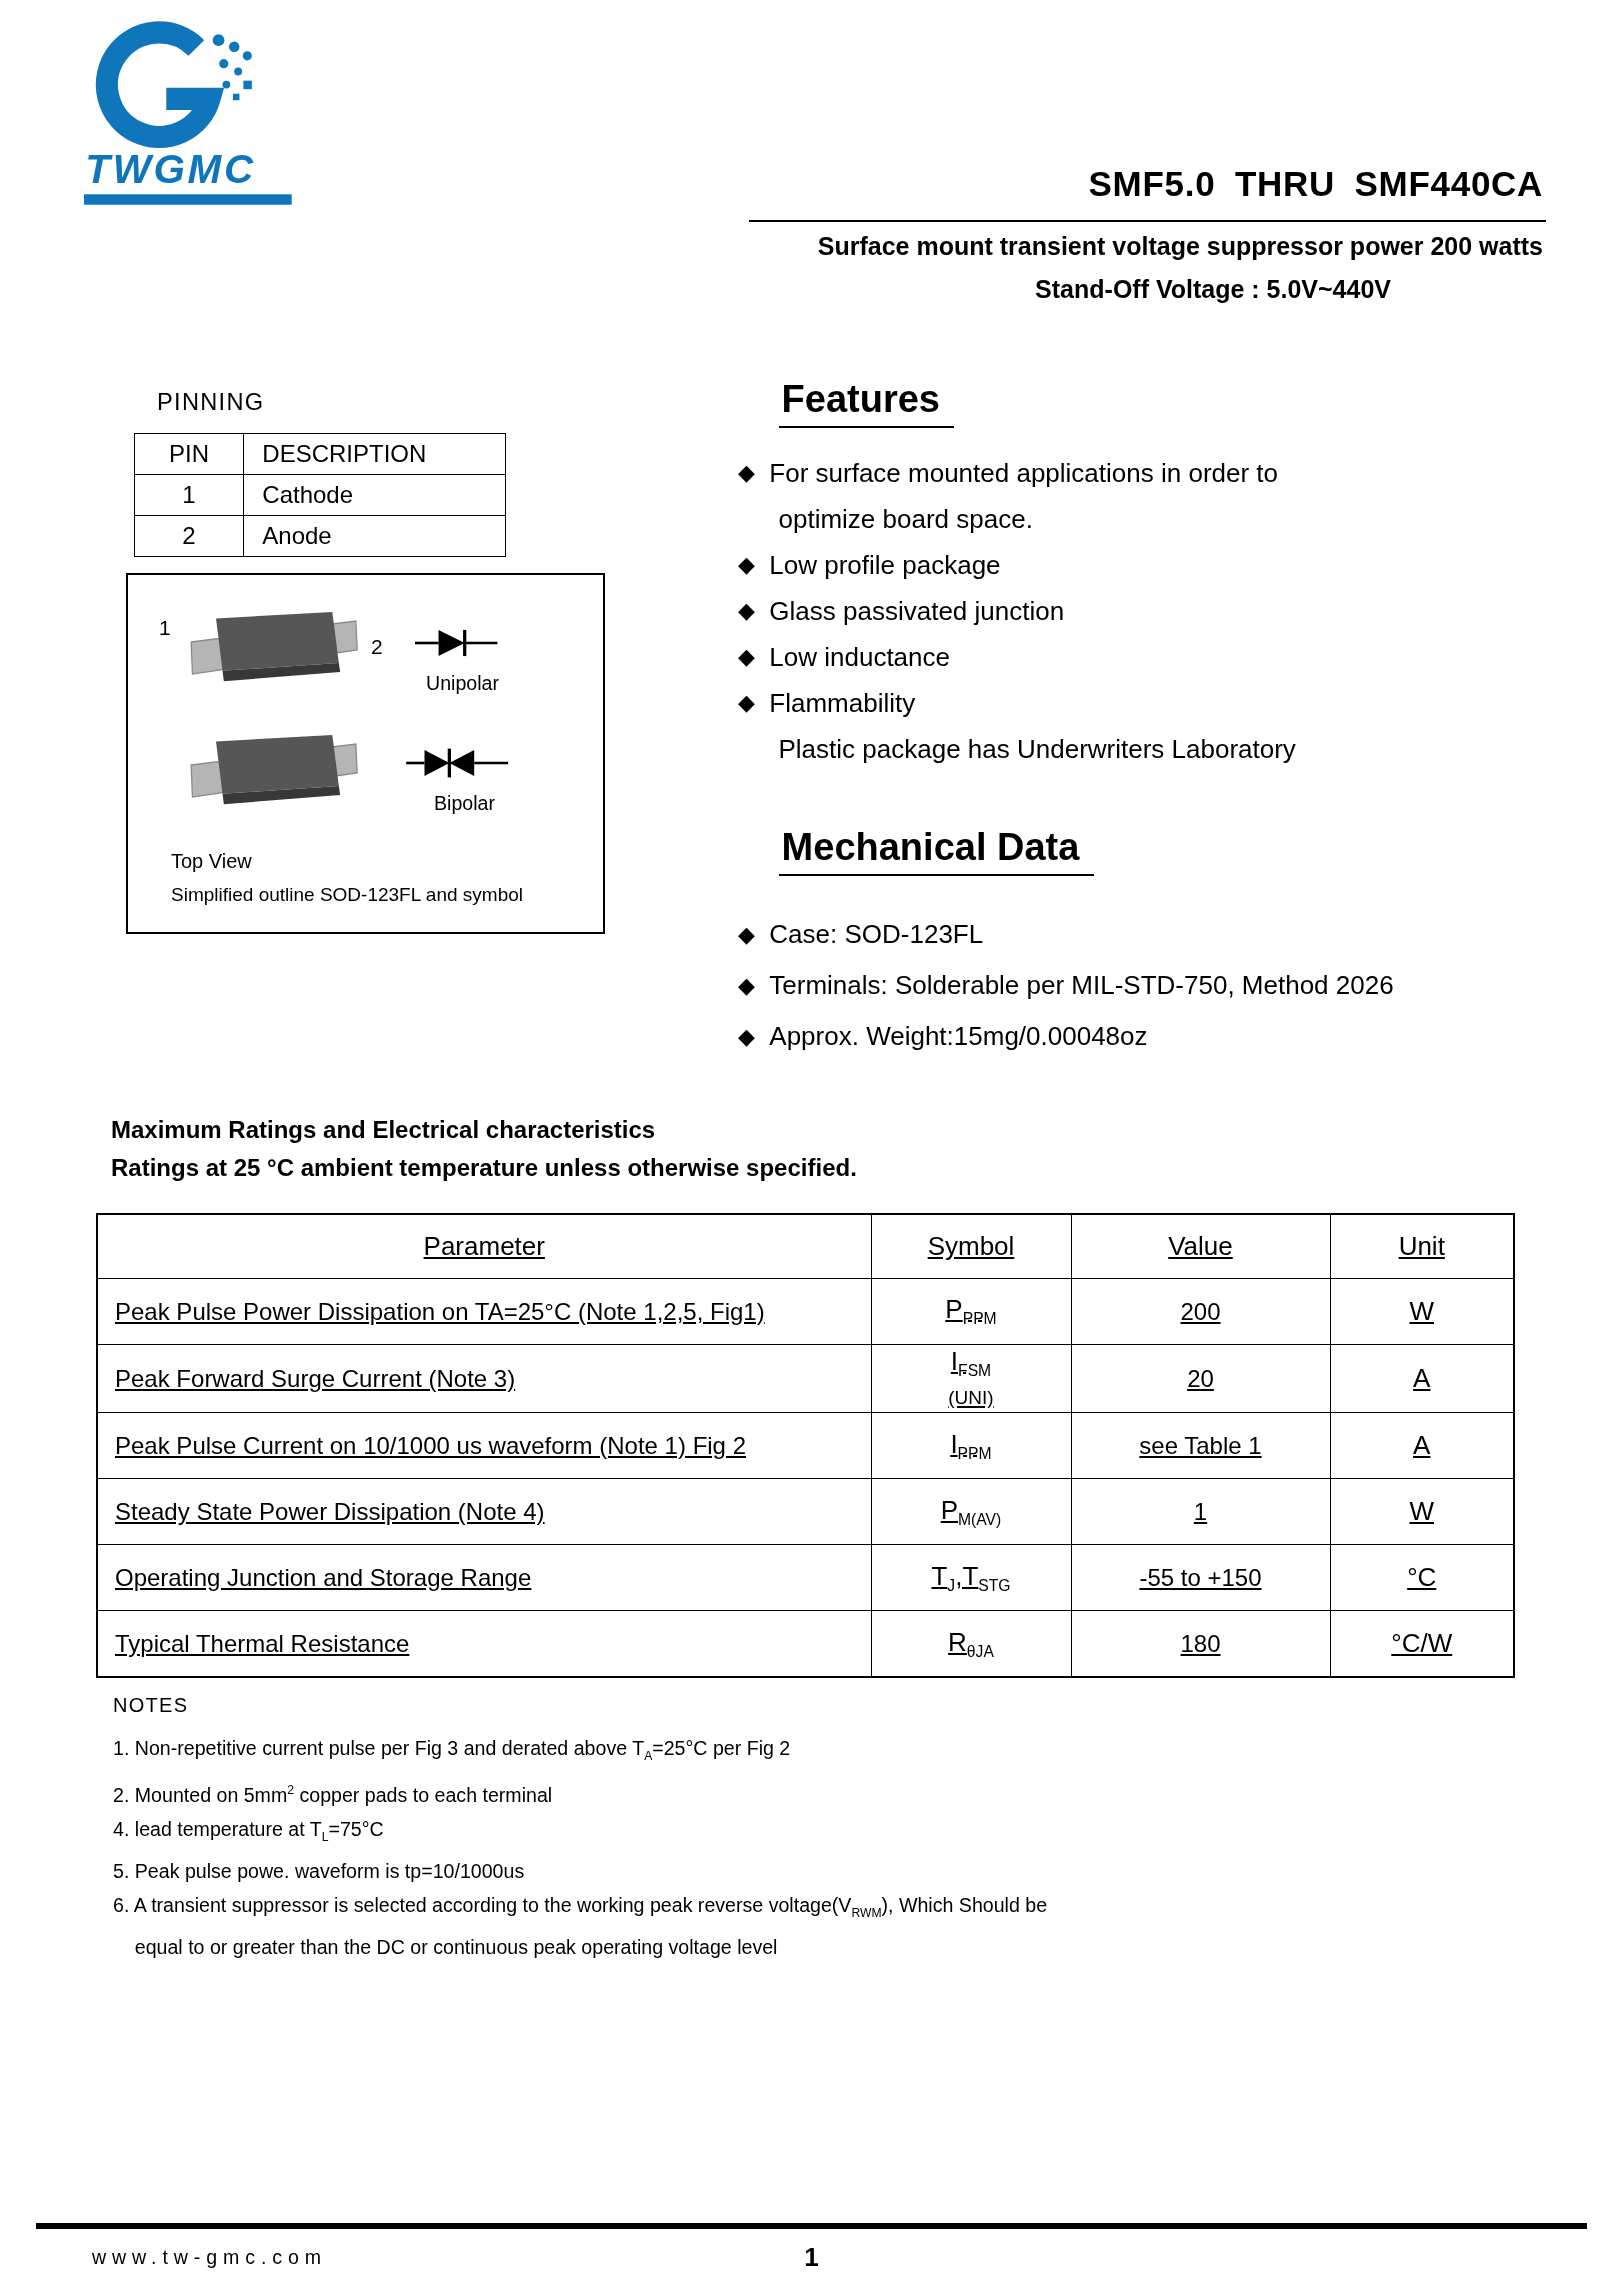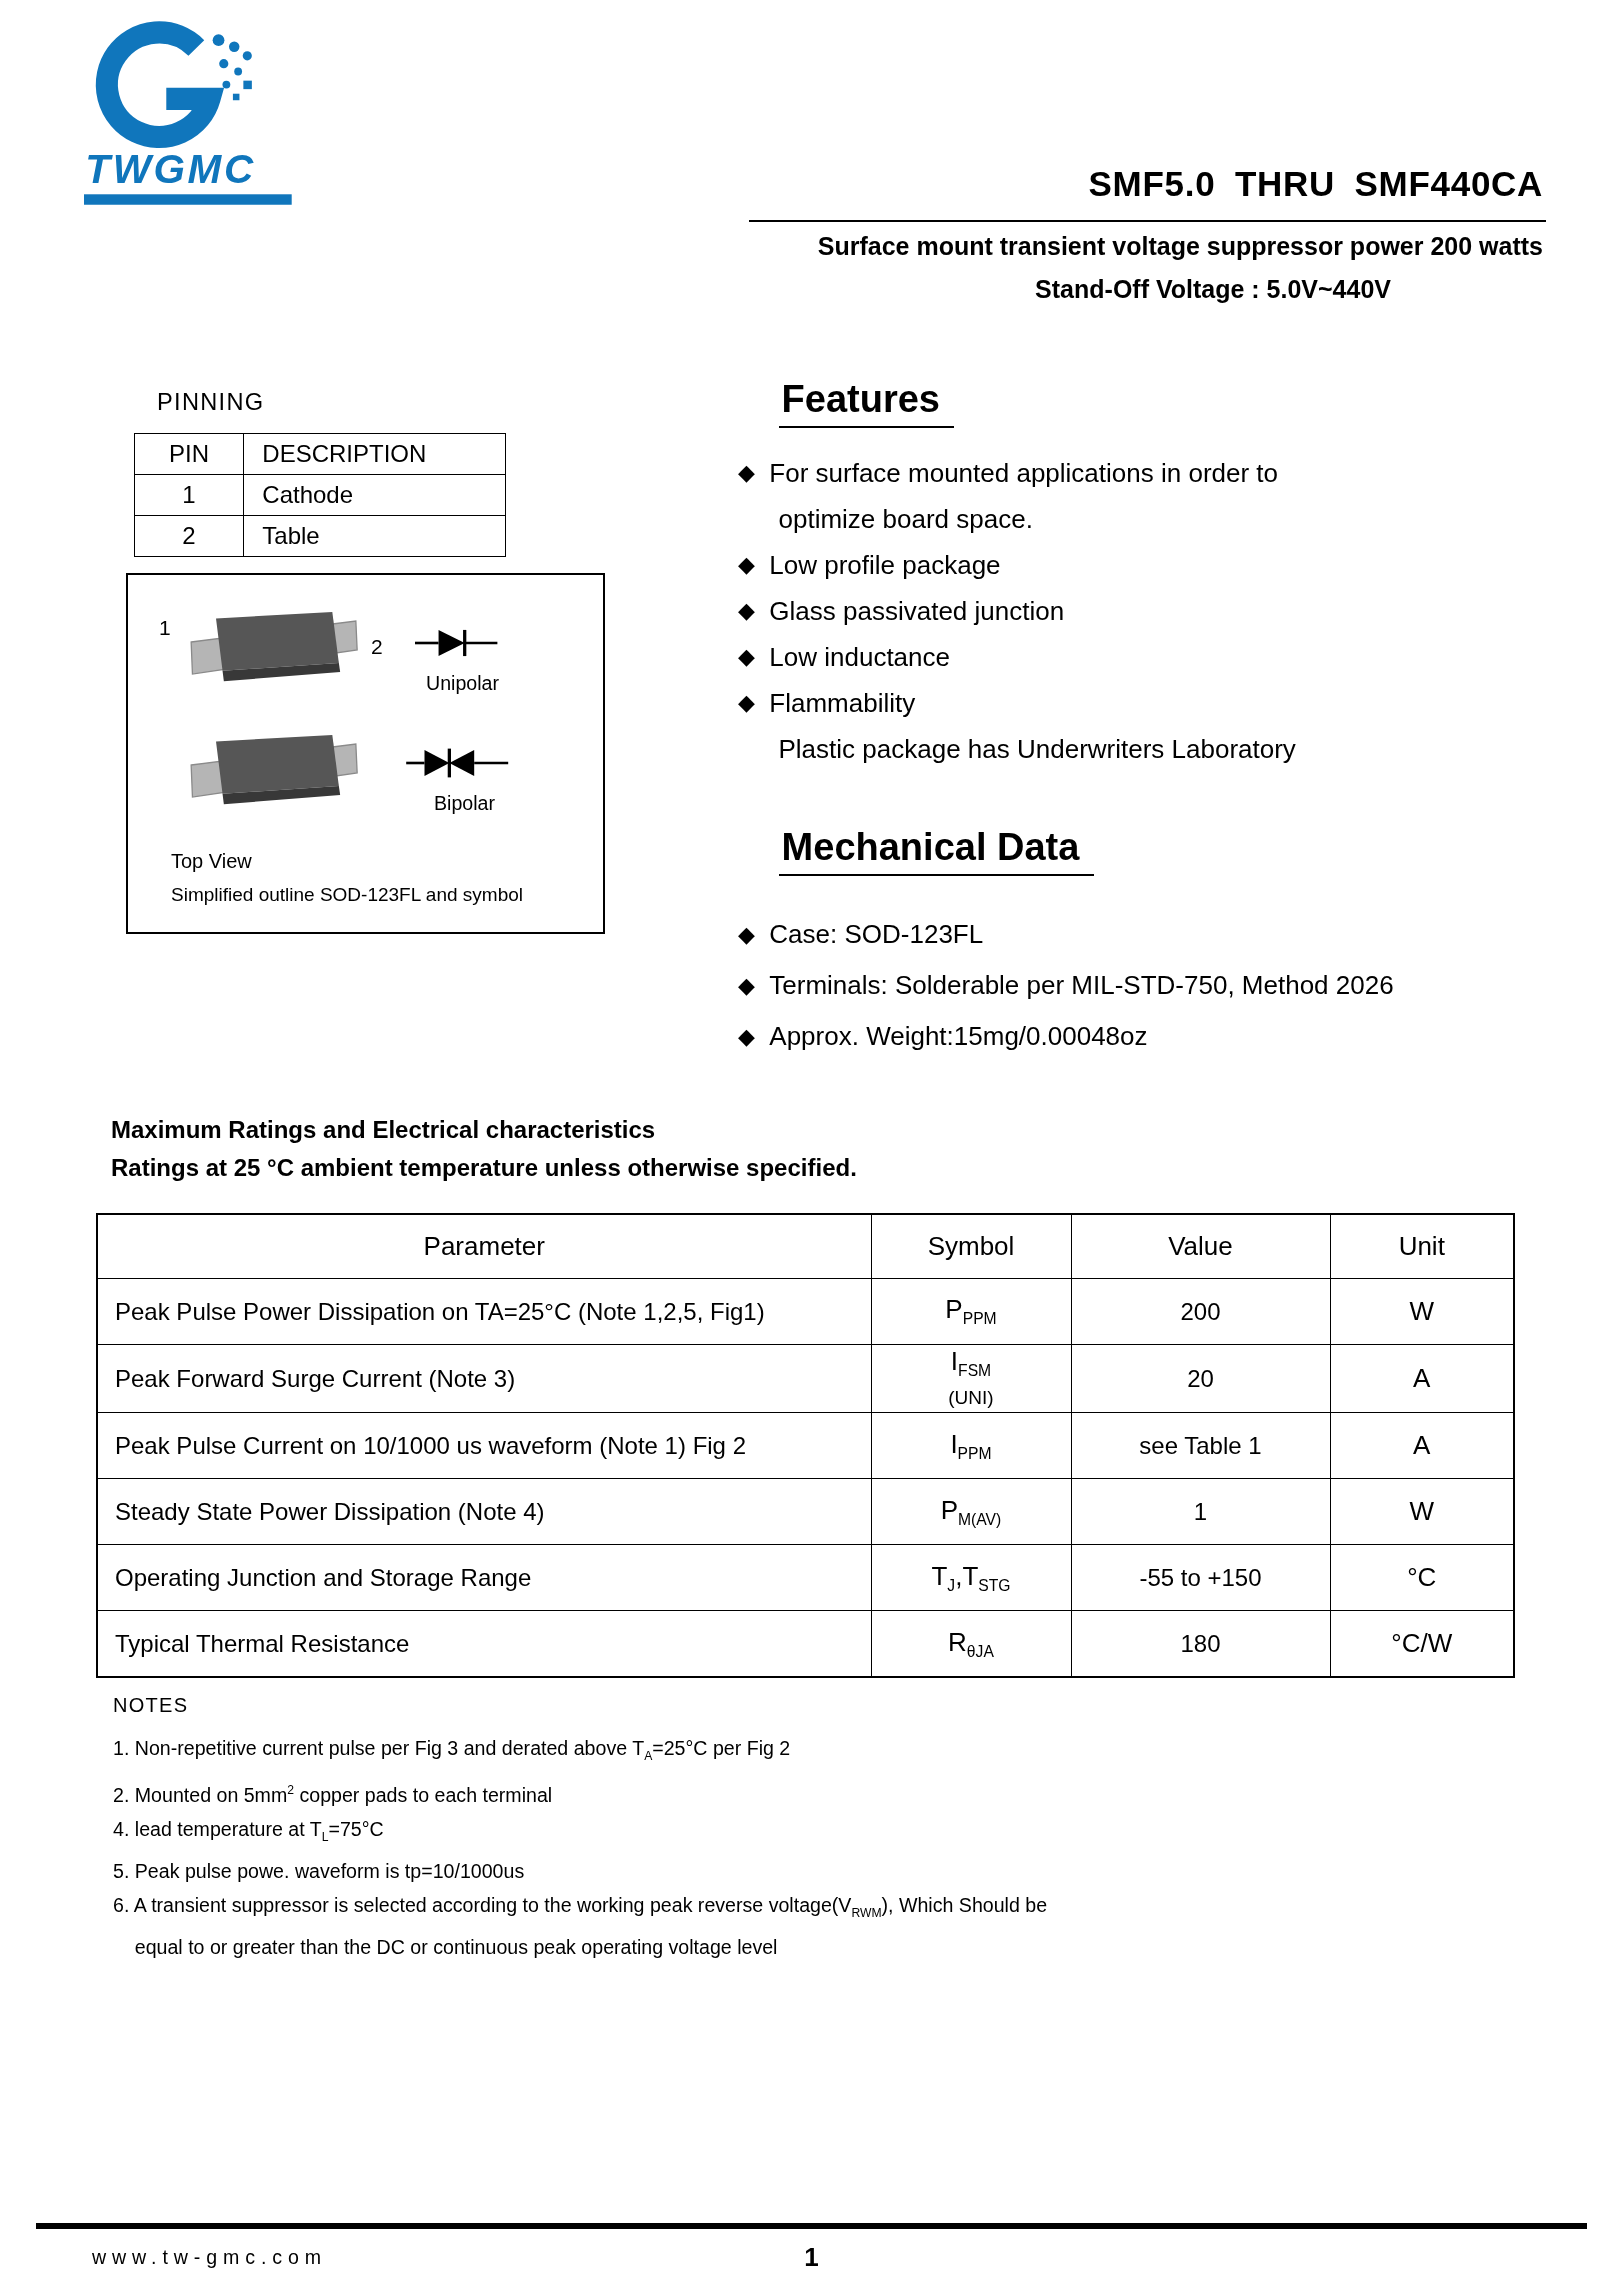--- a/index.html
+++ b/index.html
@@ -45,21 +45,21 @@
   .mech-list{top:909px;width:818px;line-height:51px;}
   .bullet-item{display:flex;align-items:flex-start;}
   .diamond{font-size:22px;margin-right:14.4px;flex:0 0 auto;}
   .bullet-text{font-size:26px;}
   .bullet-text div+div{padding-left:9.2px;}
 
   
   .ratings-h1{position:absolute;left:111px;top:1116px;font-size:24px;font-weight:bold;}
   .ratings-h2{position:absolute;left:111px;top:1154px;font-size:24px;font-weight:bold;}
   .ratings-table{position:absolute;left:96px;top:1213px;border-collapse:collapse;table-layout:fixed;width:1416px;border:2px solid #000;}
-  .ratings-table th,.ratings-table td{border:1.3px solid #000;vertical-align:middle;}
+  .ratings-table th,.ratings-table td{border:1.3px solid #000;vertical-align:middle;text-decoration:underline;}
   .ratings-table th{height:61px;font-size:26px;font-weight:normal;text-align:center;}
   .ratings-table td{height:63px;}
   .ratings-table .param{font-size:24px;text-align:left;padding-left:17px;}
   .ratings-table .sym{font-size:26px;text-align:center;margin-left:47px;}
   .ratings-table .sym sub{font-size:15.7px;}
   .ratings-table .sym .small{font-size:19px;}
   .ratings-table .val{font-size:24px;text-align:center;}
   .ratings-table .unit{font-size:26px;text-align:center;}
 
   
@@ -106,21 +106,21 @@
         <tr>
       <th class="c-pin">PIN</th>
       <th class="c-desc">DESCRIPTION</th>
     </tr>
     <tr>
       <td class="c-pin">1</td>
       <td class="c-desc">Cathode</td>
     </tr>
     <tr>
       <td class="c-pin">2</td>
-      <td class="c-desc">Table</td>
+      <td class="c-desc">Anode</td>
     </tr>
   </tbody>
     </table>
 
   <div class="package-box">
     <span class="abs pin-num pin1">1</span>
     <svg class="abs pkg1" width="183" height="85" viewBox="0 0 280 130">
       <polygon points="14,52 62,46 64,94 16,101" fill="#b5b5b5" stroke="#8a8a8a" stroke-width="2"></polygon>
       <polygon points="218,26 266,20 268,64 220,71" fill="#b5b5b5" stroke="#8a8a8a" stroke-width="2"></polygon>
       <polygon points="52,16 230,6 240,84 62,96" fill="#565656"></polygon>

